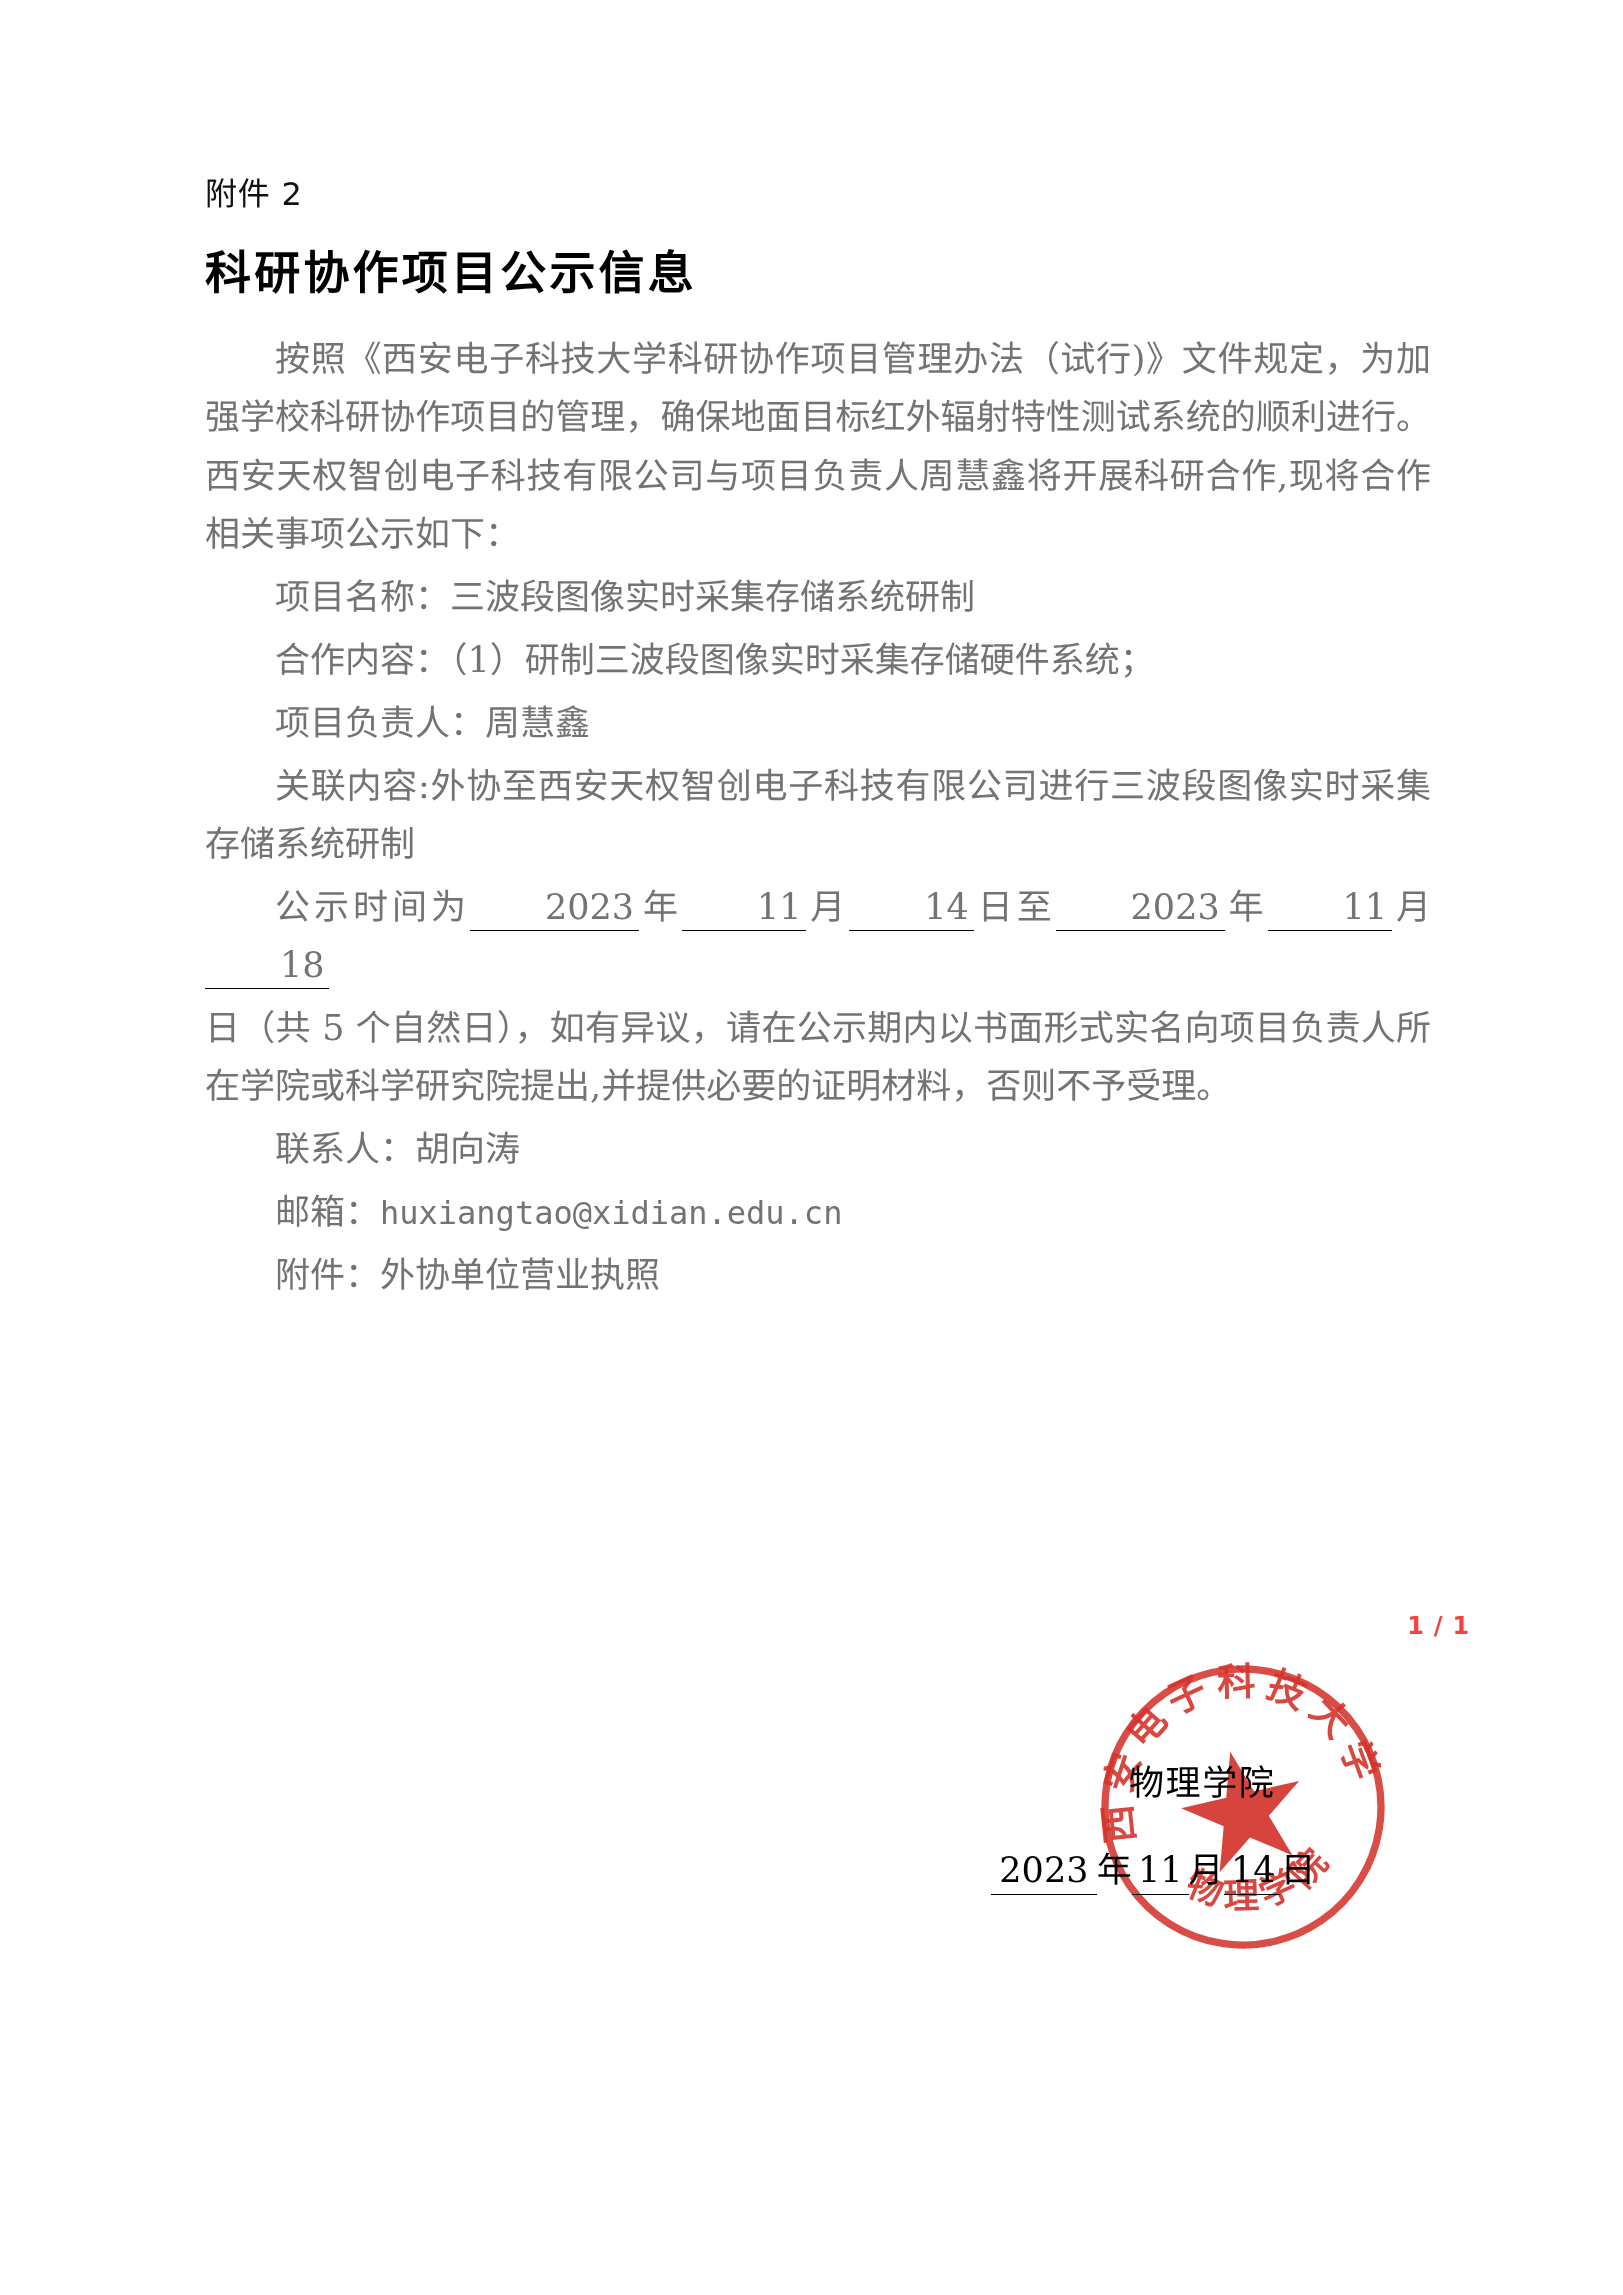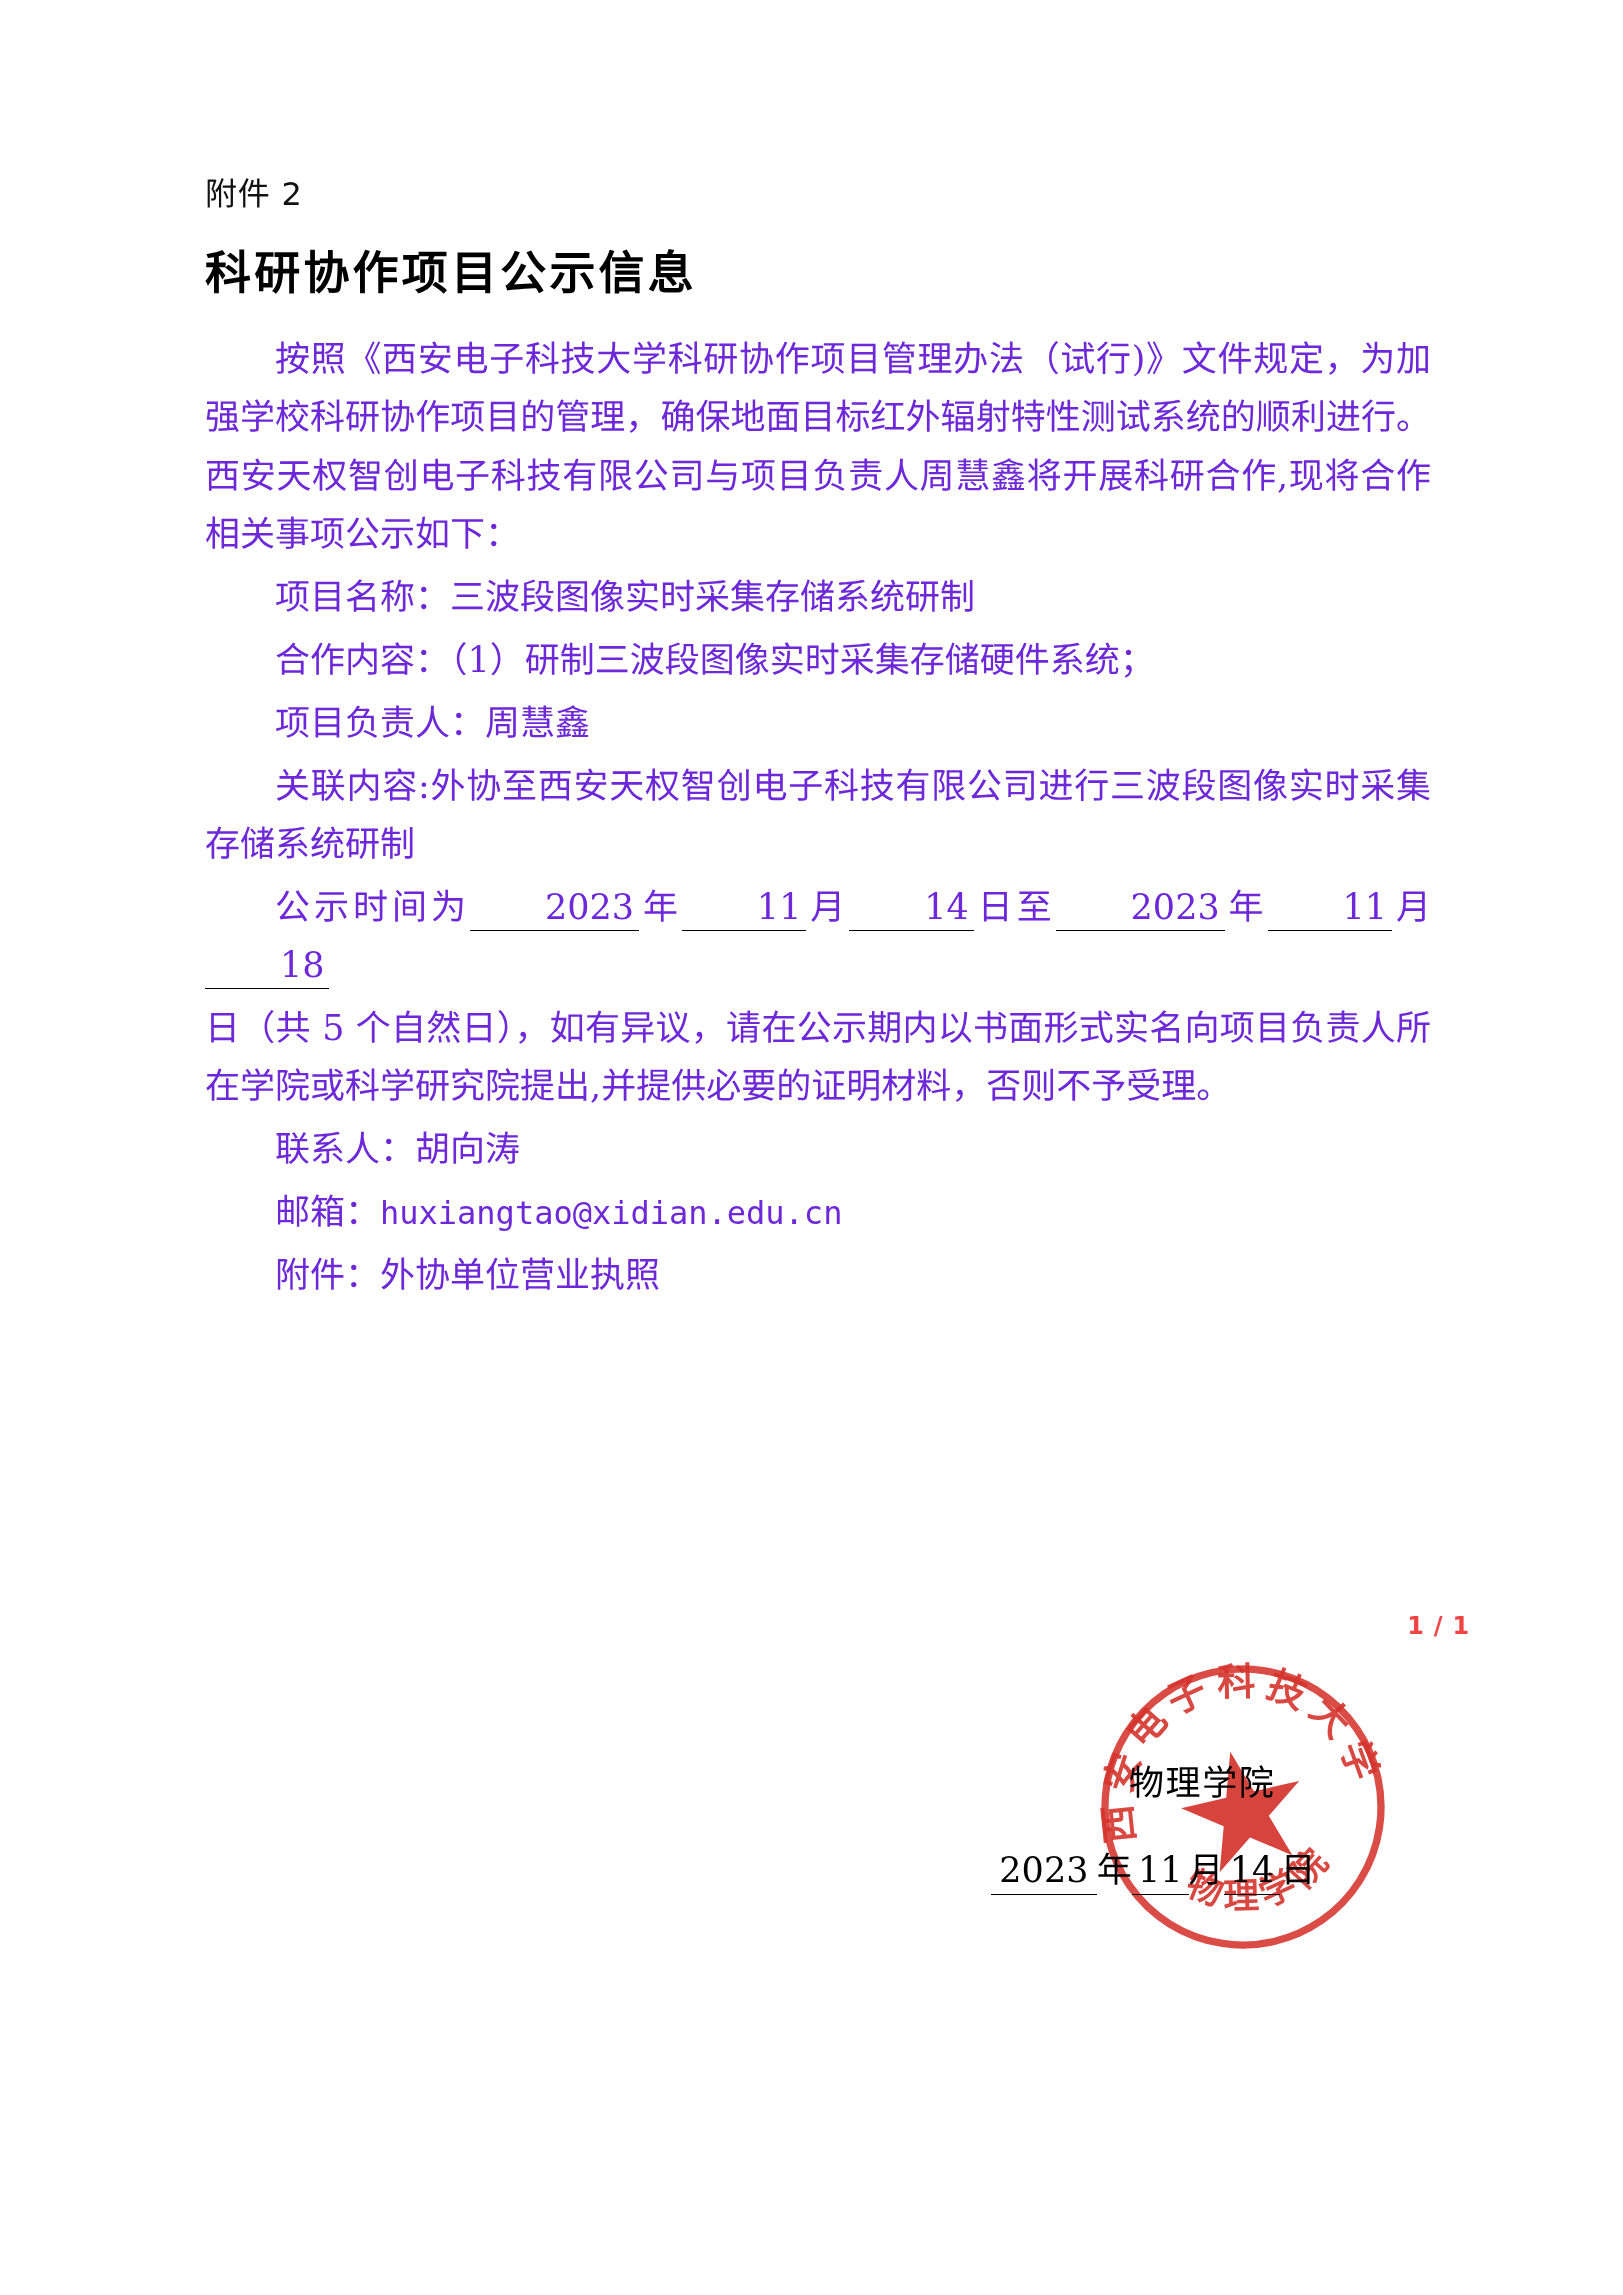--- a/index.html
+++ b/index.html
@@ -45,35 +45,35 @@
     margin: 0 0 28px 0;
     color: #000;
   }
   p.body-text {
     font-family: "DejaVu Serif", "Liberation Serif", serif;
     font-size: 35px;
     line-height: 1.66;
     margin: 0 0 4.9px 0;
     text-align: justify;
     text-justify: inter-ideograph;
-    color: #6d28d9;
+    color: #737373;
   }
   p.indent {
     text-indent: 70px;
   }
   .blank {
     display: inline-block;
     border-bottom: 1.6px solid #000;
     text-align: center;
     padding: 0 4.9px;
     line-height: 1.3;
   }
   .blank.year  { min-width: 96px; text-align: center; }
   .blank.month { min-width: 47px; }
-  .blank.day   { min-width: 47px; }
+  .blank.day   { min-width: 47px; text-align: right; }
   .mono {
     font-family: "DejaVu Sans Mono", "Liberation Mono", monospace;
     font-size: 32px;
     letter-spacing: 0px;
   }
   .num {
     font-family: "DejaVu Serif", "Liberation Serif", serif;
   }
   .sign-block {
     position: absolute;

